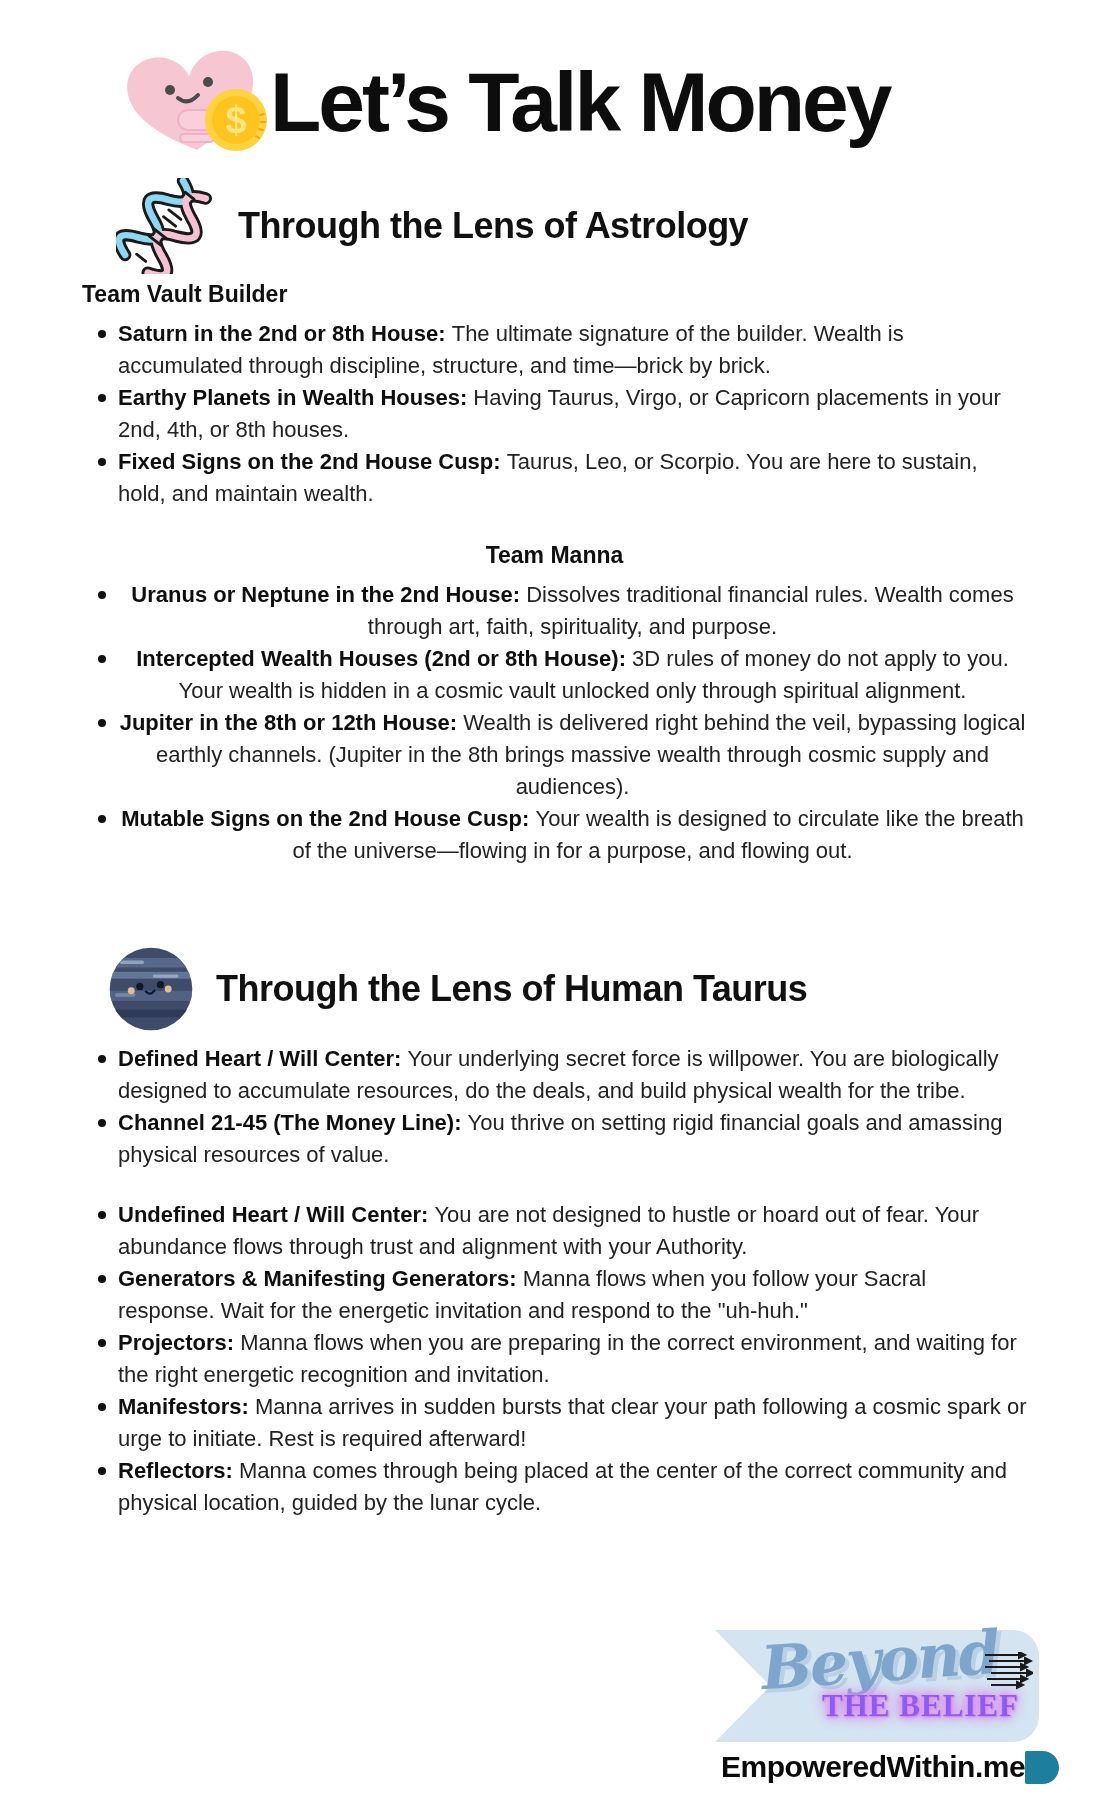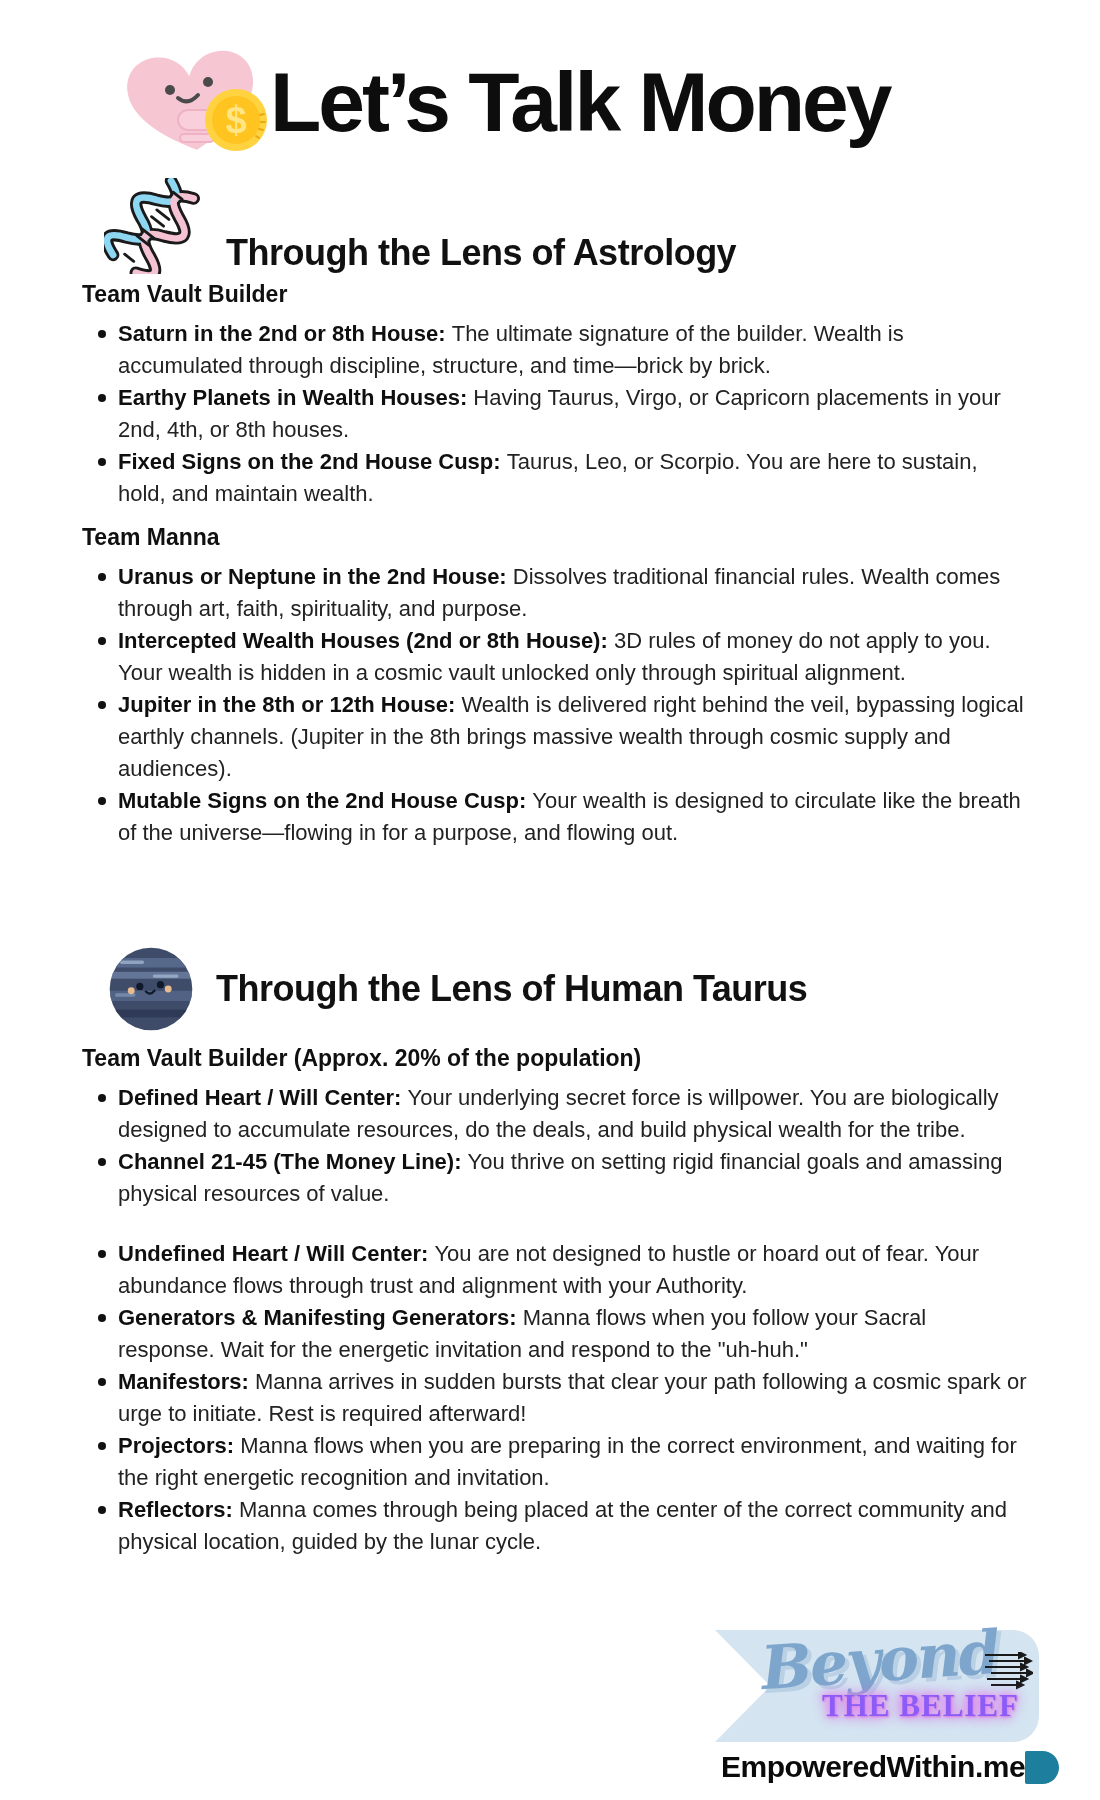--- a/index.html
+++ b/index.html
@@ -10,42 +10,42 @@
   }
   
   .header { position:absolute; left:118px; top:46px; display:flex; align-items:center; }
   .heart-icon { width:152px; height:112px; flex:0 0 auto; }
   .main-title {
     font-size:84px; font-weight:900; letter-spacing:-3px; color:#0d0d0d;
     white-space:nowrap; line-height:1;
   }
   
   .sec-head { position:absolute; display:flex; align-items:center; }
-  .sec-head-1 { left:104px; top:178px;align-items:flex-end; }
+  .sec-head-1 { left:116px; top:178px; }
   .sec-head-2 { left:108px; top:946px; }
   .dna-icon { width:100px; height:96px; }
   .planet-icon { width:86px; height:86px; }
   .sec-title {
     font-size:36px; font-weight:800; letter-spacing:-0.5px; color:#111;
     margin-left:22px; white-space:nowrap;
   }
   
   .content { position:absolute; left:82px; width:945px; }
   .content-1 { top:279px; }
   .content-2 { top:1043px; }
   .group-title { font-size:23px; font-weight:800; color:#101010; line-height:30px; margin-bottom:9px; }
   .bullet { position:relative; padding-left:36px; font-size:22px; line-height:32px; color:#222; }
   .bullet .dot {
     position:absolute; left:16px; top:12px; width:8px; height:8px;
     background:#111; border-radius:50%;
   }
   .bullet .lead { font-weight:800; color:#0f0f0f; }
   
   .content-2 .group + .group { margin-top:28px; }
-  .content-1 .group + .group { margin-top:12px; }
+  .content-1 .group + .group { margin-top:30px;text-align:center; }
   
   .footer { position:absolute; left:715px; top:1630px; width:324px; }
   .banner {
     position:relative; width:324px; height:112px; background:#d4e5f1;
     border-radius:0 26px 26px 0;
     clip-path:polygon(0 0, 100% 0, 100% 100%, 0 100%, 17% 50%);
   }
   .brand-script {
     position:absolute; left:46px; top:0px;
     font-family:"DejaVu Serif", serif; font-style:italic; font-weight:bold;
@@ -154,29 +154,28 @@
       <circle cx="61" cy="45" r="4.2" fill="#10182a"></circle>
       <path d="M44 53 Q49 58 54 52" stroke="#10182a" stroke-width="2.6" fill="none" stroke-linecap="round"></path>
       <circle cx="27" cy="52" r="4" fill="#e8bb8f"></circle>
       <circle cx="70" cy="50" r="4" fill="#e8bb8f"></circle>
     </svg>
     <div class="sec-title">Through the Lens of Human Taurus</div>
   </div>
 
   <div class="content content-2">
       <div class="group">
-        <div class="group-title">Team Vault Builder (Approx. 20% of the population)</div>
         <div class="bullet"><span class="dot"></span><span class="lead">Defined Heart / Will Center: </span><span class="rest">Your underlying secret force is willpower. You are biologically designed to accumulate resources, do the deals, and build physical wealth for the tribe.</span></div>
         <div class="bullet"><span class="dot"></span><span class="lead">Channel 21-45 (The Money Line): </span><span class="rest">You thrive on setting rigid financial goals and amassing physical resources of value.</span></div>
       </div>
       <div class="group">
         <div class="bullet"><span class="dot"></span><span class="lead">Undefined Heart / Will Center: </span><span class="rest">You are not designed to hustle or hoard out of fear. Your abundance flows through trust and alignment with your Authority.</span></div>
         <div class="bullet"><span class="dot"></span><span class="lead">Generators &amp; Manifesting Generators: </span><span class="rest">Manna flows when you follow your Sacral response. Wait for the energetic invitation and respond to the "uh-huh."</span></div>
+        <div class="bullet"><span class="dot"></span><span class="lead">Projectors: </span><span class="rest">Manna flows when you are preparing in the correct environment, and waiting for the right energetic recognition and invitation.</span></div>
         <div class="bullet"><span class="dot"></span><span class="lead">Manifestors: </span><span class="rest">Manna arrives in sudden bursts that clear your path following a cosmic spark or urge to initiate. Rest is required afterward!</span></div>
-        <div class="bullet"><span class="dot"></span><span class="lead">Projectors: </span><span class="rest">Manna flows when you are preparing in the correct environment, and waiting for the right energetic recognition and invitation.</span></div>
         <div class="bullet"><span class="dot"></span><span class="lead">Reflectors: </span><span class="rest">Manna comes through being placed at the center of the correct community and physical location, guided by the lunar cycle.</span></div>
       </div>
     </div>
 
   <div class="footer">
     <div class="banner"></div>
     <div class="brand-script">Beyond</div>
     <svg class="speed-arrows" viewBox="0 0 50 38" aria-hidden="true">
       <g stroke="#1a1a1a" stroke-width="2" fill="#1a1a1a">
         <line x1="2" y1="3" x2="36" y2="3"></line>

